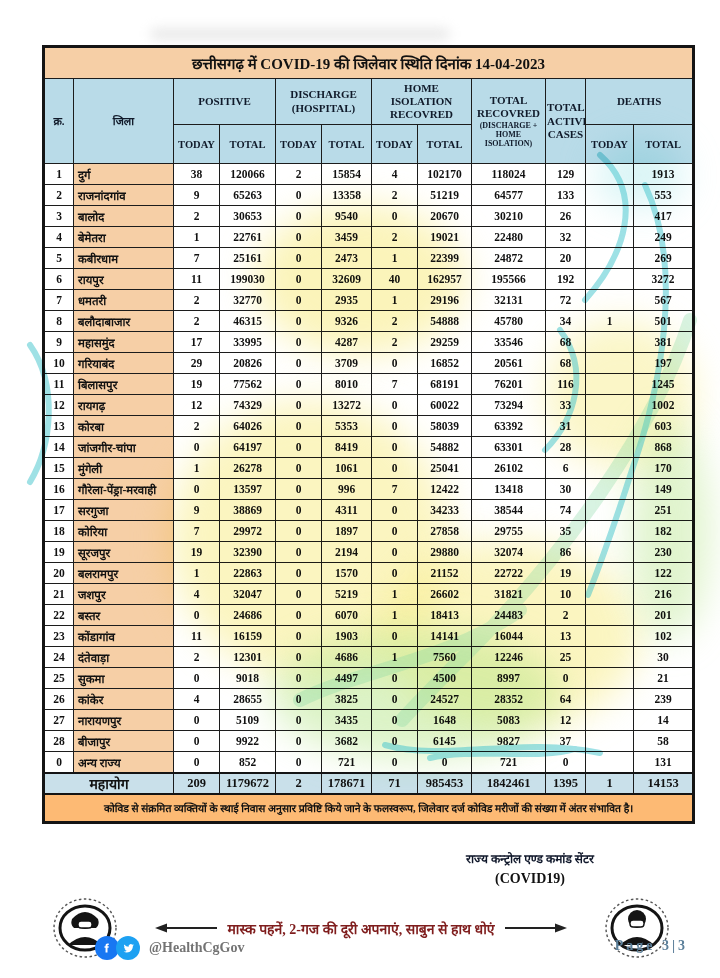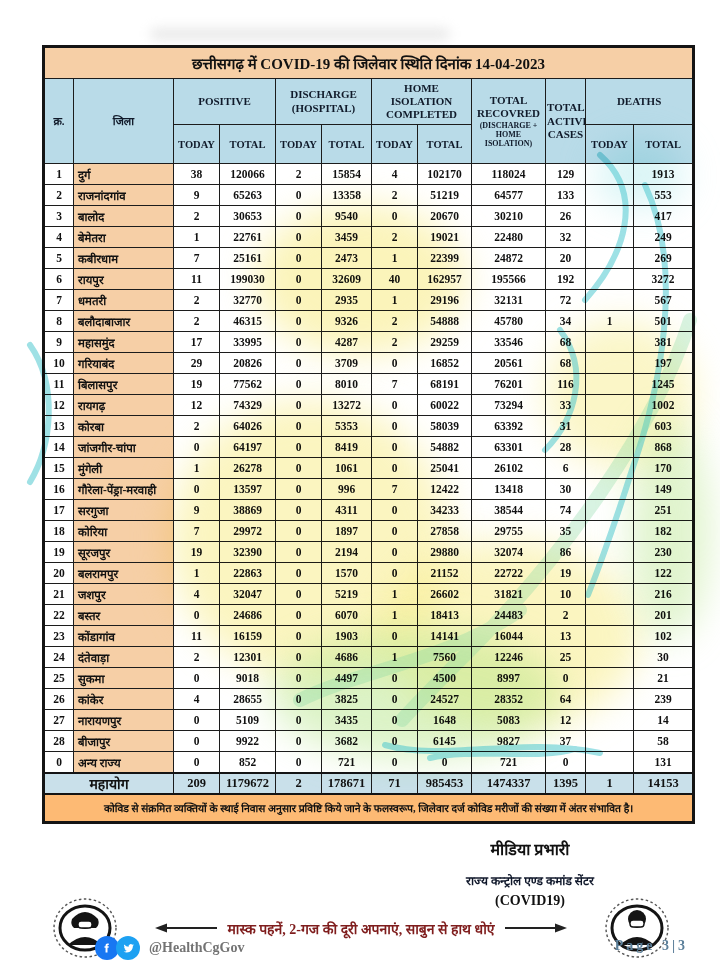--- a/index.html
+++ b/index.html
@@ -90,21 +90,21 @@
         <tr class="title-row">
           <th colspan="12">छत्तीसगढ़ में COVID-19 की जिलेवार स्थिति दिनांक 14-04-2023</th>
         </tr>
         <tr class="grow">
           <th class="grp" rowspan="2">क्र.</th>
           <th class="grp" rowspan="2">जिला</th>
           <th class="grp" colspan="2">POSITIVE</th>
           <th class="grp" colspan="2">DISCHARGE
 (HOSPITAL)</th>
           <th class="grp" colspan="2">HOME ISOLATION
-COMPLETED</th>
+RECOVRED</th>
           <th class="grp" rowspan="2">
             <span style="white-space:pre-line">TOTAL
 RECOVRED</span>
             <span class="small-note">(DISCHARGE +
 HOME ISOLATION)</span>
           </th>
           <th class="grp" rowspan="2">TOTAL
 ACTIVE
 CASES</th>
           <th class="grp" colspan="2">DEATHS</th>
@@ -531,21 +531,21 @@
         </tbody>
       <tbody>
         <tr class="total-row">
           <td class="tlabel" colspan="2">महायोग</td>
           <td>209</td>
           <td>1179672</td>
           <td>2</td>
           <td>178671</td>
           <td>71</td>
           <td>985453</td>
-          <td>1474337</td>
+          <td>1842461</td>
           <td>1395</td>
           <td>1</td>
           <td>14153</td>
         </tr>
         <tr class="note-row">
           <td colspan="12">कोविड से संक्रमित व्यक्तियों के स्थाई निवास अनुसार प्रविष्टि किये जाने के फलस्वरूप, जिलेवार दर्ज कोविड मरीजों की संख्या में अंतर संभावित है।</td>
         </tr>
       </tbody>
     </table>
   </div>
@@ -568,21 +568,20 @@
         <path d="M430,758 C470,748 540,760 575,749"></path>
       </g>
       <g fill="none" stroke="#7fd6a0" stroke-width="14" stroke-linecap="round" opacity="0.3">
         <path d="M690,320 C655,430 560,560 468,652 C440,680 420,700 402,720"></path>
         <path d="M300,700 C360,670 450,660 520,610"></path>
       </g>
     </svg>
   </div>
 
   <div class="signature">
-    <div class="l1">मीडिया प्रभारी</div>
     <div class="l2">राज्य कन्ट्रोल एण्ड कमांड सेंटर</div>
     <div class="l3">(COVID19)</div>
   </div>
 
   <div class="banner">
     <svg class="stamp" viewBox="0 0 66 62">
       <ellipse cx="33" cy="31" rx="31" ry="29" fill="none" stroke="#555" stroke-width="1.4" stroke-dasharray="2.5 2.5"></ellipse>
       <ellipse cx="33" cy="31" rx="25" ry="22" fill="none" stroke="#141414" stroke-width="3"></ellipse>
       <path d="M20,22 q13,-14 26,0 q2,6 -2,9 l-22,0 q-4,-3 -2,-9z" fill="#141414"></path>
       <circle cx="33" cy="24" r="8" fill="#141414"></circle>

